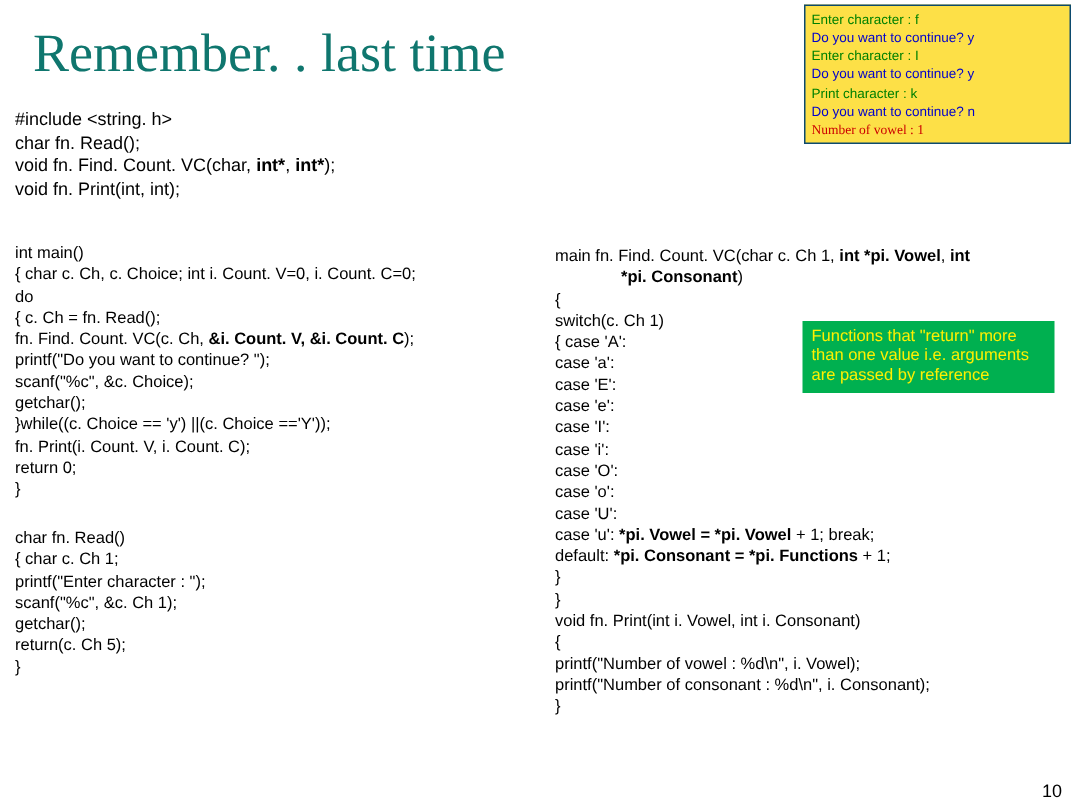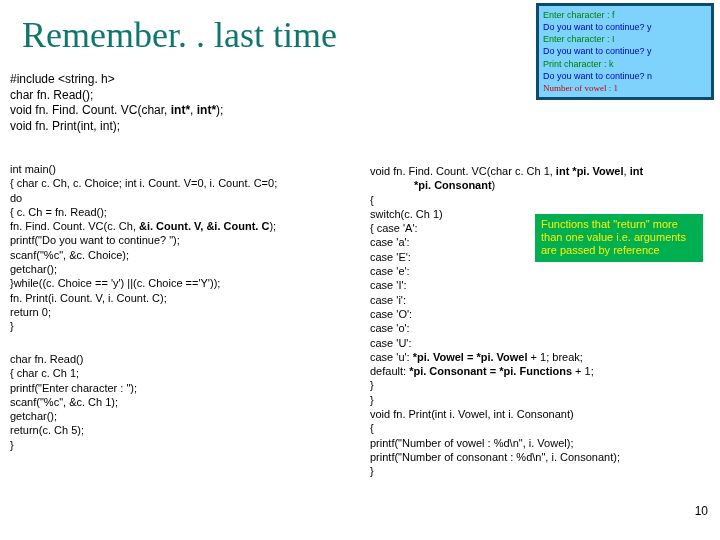--- a/index.html
+++ b/index.html
@@ -18,22 +18,22 @@
     position: absolute;
     top: 14px;
     left: 22px;
     font-weight: normal;
   }
   .output-box {
     position: absolute;
     top: 3px;
     right: 6px;
     width: 178px;
-    border: 3px solid #0c4a6e;
-    background: #7dd3fc;
+    border: 1px solid #0c4a6e;
+    background: #fde047;
     padding: 3px 4px;
     font-size: 9px;
     line-height: 1.35;
   }
   .output-box div { white-space: nowrap; }
   .green { color: #008000; }
   .blue { color: #0000cc; }
   .red { color: #cc0000; font-family: Liberation Serif, serif; }
   .decls {
     position: absolute;
@@ -70,21 +70,21 @@
     left: 535px;
     width: 168px;
     background: #00b050;
     color: #fff000;
     font-size: 11px;
     padding: 4px 6px;
     line-height: 1.2;
   }
   .pagenum {
     position: absolute;
-    bottom: 22px;
+    bottom: 6px;
     right: 12px;
     font-size: 12px;
   }
   .bold { font-weight: bold; }
 </style>
 </head>
 <body>
 
 <div class="title">Remember. . last time</div>
 
@@ -124,21 +124,21 @@
   <div>char fn. Read()</div>
   <div>{    char c. Ch 1;</div>
   <div>      printf("Enter character : ");</div>
   <div>      scanf("%c", &amp;c. Ch 1);</div>
   <div>      getchar();</div>
   <div>      return(c. Ch 5);</div>
   <div>}</div>
 </div>
 
 <div class="right-col">
-  <div><span>void fn. Find. Count. VC(char c. Ch 1, </span><span class="bold">int *pi. Vowel</span><span>, </span><span class="bold">int</span></div>
+  <div><span>main fn. Find. Count. VC(char c. Ch 1, </span><span class="bold">int *pi. Vowel</span><span>, </span><span class="bold">int</span></div>
   <div><span style="visibility:hidden">xxxxxxxx</span><span class="bold">*pi. Consonant</span><span>)</span></div>
   <div>{</div>
   <div>       switch(c. Ch 1)</div>
   <div>       {     case 'A':</div>
   <div>              case 'a':</div>
   <div>              case 'E':</div>
   <div>              case 'e':</div>
   <div>              case 'I':</div>
   <div>              case 'i':</div>
   <div>              case 'O':</div>

